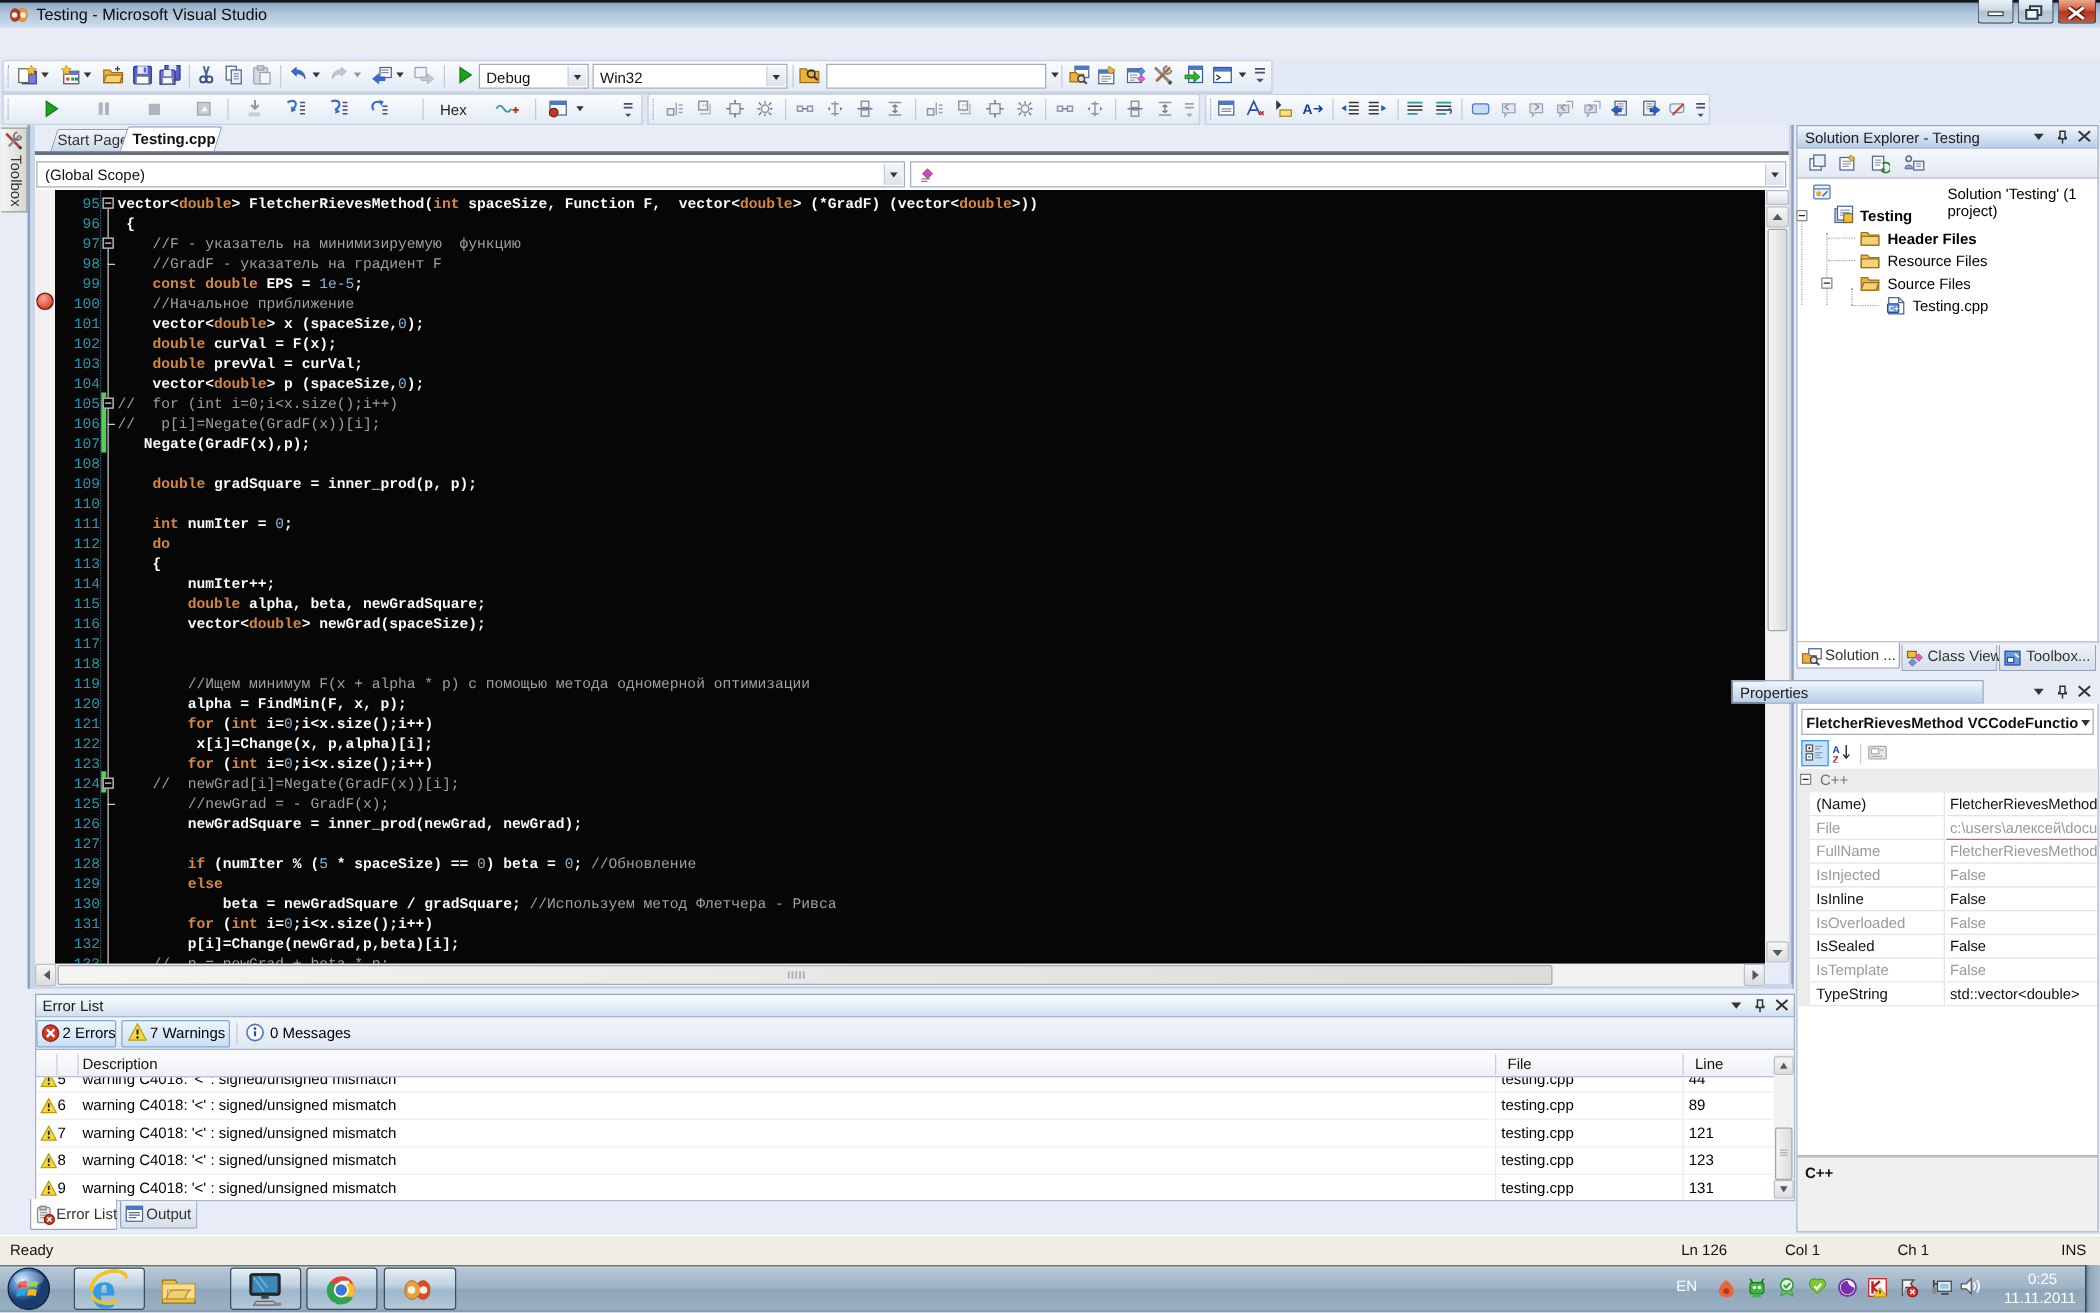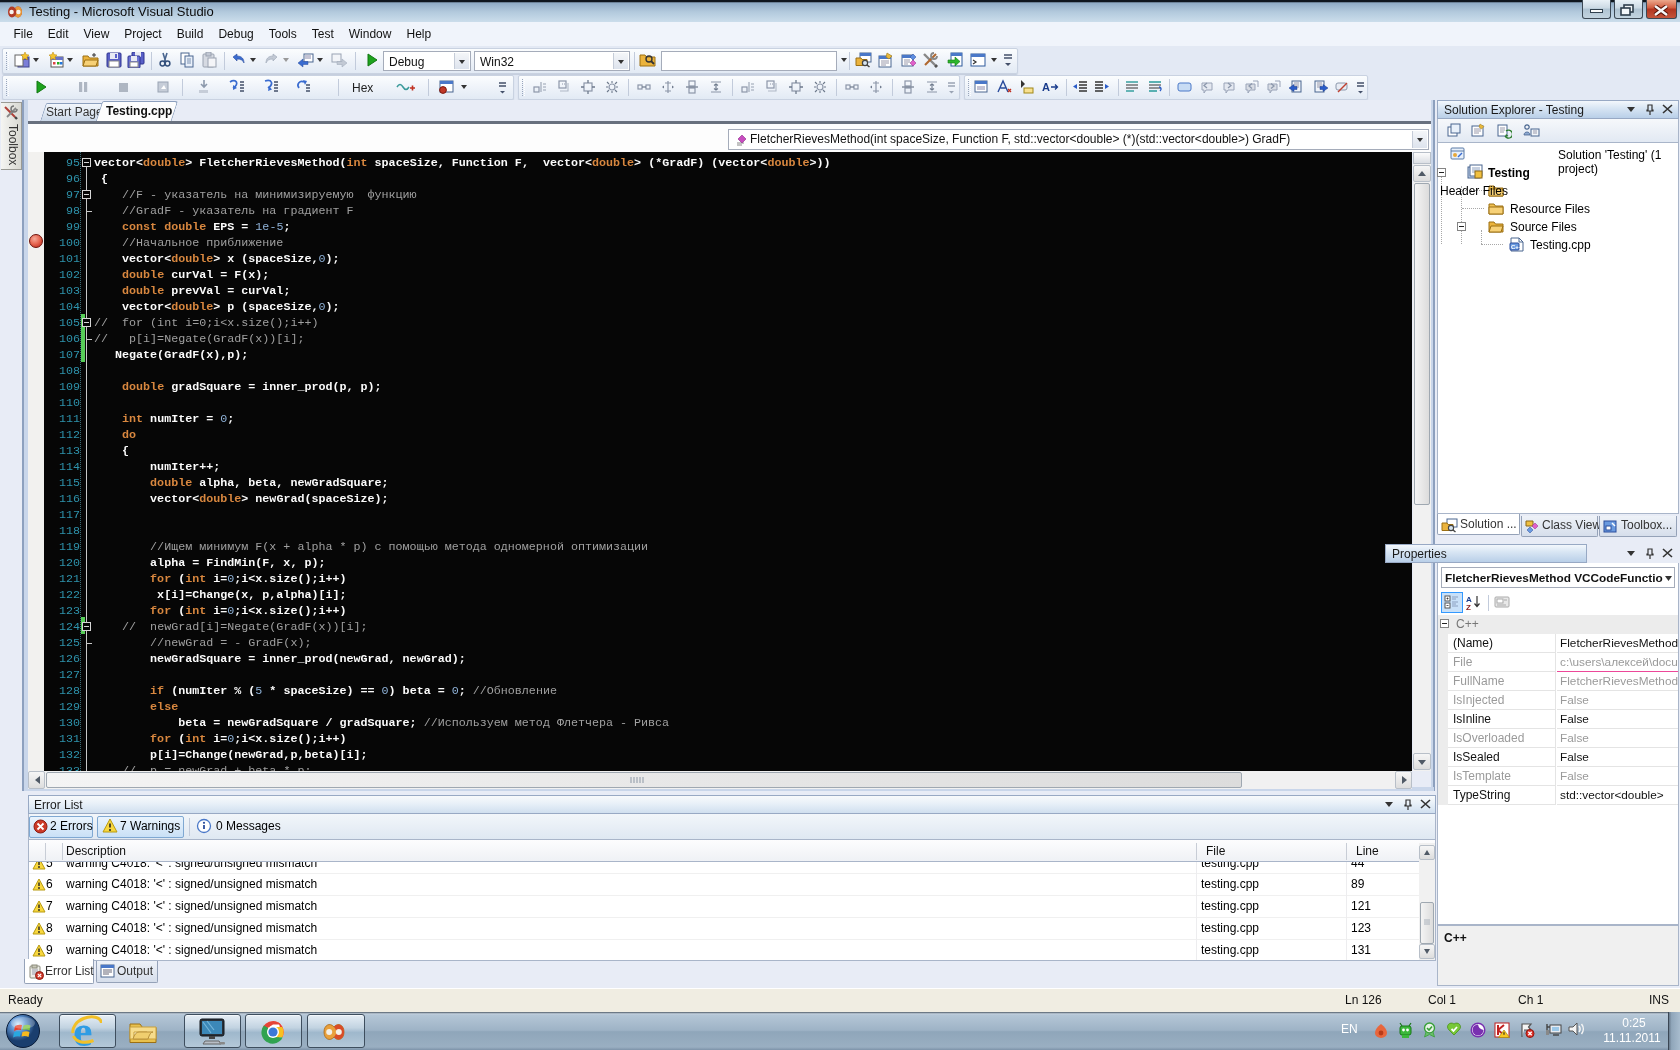--- a/index.html
+++ b/index.html
@@ -59,21 +59,20 @@
     <div class="a wbtn" id="wclose" style="left:1646px;width:31px"></div>
     <div class="a" style="left:1590px;top:9px;width:13px;height:4px;background:#F8FAFB;border:1px solid #30404E"></div>
     <svg class="a" style="left:1620px;top:4px" width="17" height="12" viewBox="0 0 17 12">
       <rect x="4" y="1" width="9" height="7" fill="#F2F6F9" stroke="#2E3E4C" stroke-width="1.6"></rect>
       <rect x="1" y="4" width="9" height="7" fill="#F2F6F9" stroke="#2E3E4C" stroke-width="1.6"></rect>
     </svg>
     <svg class="a" style="left:1653px;top:5px" width="16" height="11" viewBox="0 0 16 11">
       <path d="M2 1 L14 10 M14 1 L2 10" stroke="#5A1408" stroke-width="4.6"></path>
       <path d="M2 1 L14 10 M14 1 L2 10" stroke="#F6F8F9" stroke-width="2.4"></path>
     </svg>
-    <div class="a" id="menu" style="left:0;top:22px;width:1680px;height:24px"><span style="margin-left:6px">File</span><span>Edit</span><span>View</span><span>Project</span><span>Build</span><span>Debug</span><span>Tools</span><span>Test</span><span>Window</span><span>Help</span></div>
     <div class="a" id="tband" style="left:0;top:46px;width:1680px;height:54px"></div>
     <div class="tb" style="left:2px;top:48px;width:1016px;height:26px"></div>
     <div class="grip" style="left:6px;top:52px;height:18px"></div>
     <svg class="a" style="left:14px;top:52px" width="16" height="16" viewBox="0 0 16 16">
       <rect x="4" y="5" width="11" height="10" fill="#7B7ED8" stroke="#3F4490"></rect>
       <rect x="4" y="5" width="11" height="3" fill="#4A52B0"></rect>
       <rect x="1" y="3" width="8" height="11" fill="#fff" stroke="#666"></rect>
       <path d="M11 0 l1.2 2.6 2.8 .4 -2 2 .5 2.8 -2.5-1.3 -2.5 1.3 .5-2.8 -2-2 2.8-.4z" fill="#F4C430" stroke="#B8860B" stroke-width=".5"></path>
     </svg>
     <div class="dd" style="left:33px;top:58px"></div>
@@ -428,28 +427,31 @@
     <div class="a" style="left:1431px;top:100px;width:2px;height:691px;background:#C9D6EA"></div>
     <div class="a" style="left:1433px;top:100px;width:2px;height:691px;background:#8DA0BE"></div>
     <div class="a" style="left:24px;top:787px;width:1410px;height:4px;background:#C9D6EA"></div>
     <div class="a" style="left:28px;top:100px;width:1403px;height:22px;background:#E8ECF6"></div>
     <div class="a" style="left:43px;top:103px;width:62px;height:18px;background:linear-gradient(180deg,#F2F6FB,#CBD8E9);border:1px solid #8DA0BE;border-bottom:none;transform:skewX(-18deg);border-radius:2px 0 0 0"></div>
     <div class="a" style="left:46px;top:105px;font-size:12px;color:#333">Start Page</div>
     <div class="a" style="left:99px;top:101px;width:76px;height:20px;background:#FDFDFD;border:1px solid #8DA0BE;border-bottom:none;transform:skewX(-18deg);border-radius:2px 3px 0 0"></div>
     <div class="a" style="left:106px;top:104px;font-size:12px;font-weight:bold;color:#111">Testing.cpp</div>
     <div class="a" id="docline" style="left:28px;top:121px;width:1403px;height:3px;background:#68707E"></div>
     <div class="a" id="comborow" style="left:28px;top:124px;width:1403px;height:28px;background:#FDFDFD"></div>
+    <div class="cmb" style="left:29px;top:129px;width:695px;height:21px">
+      <span style="position:absolute;left:6px;top:3px">(Global Scope)</span>
+      <span class="db"></span>
+    </div>
     <div class="cmb" style="left:728px;top:129px;width:701px;height:21px">
       <span class="db"></span>
     </div>
     <svg class="a" style="left:734px;top:133px" width="13" height="13" viewBox="0 0 13 13">
       <path d="M3 10 h7 M3 12 h5" stroke="#888" stroke-width="1"></path>
       <path d="M8 2 l4 4 -4 4 -4-4 z" fill="#C84CC0" stroke="#8C2888" stroke-width=".6"></path>
     </svg>
-    <div class="a" style="left:750px;top:132px;font-size:12px;color:#111;width:660px;overflow:hidden;white-space:nowrap">FletcherRievesMethod(int spaceSize, Function F, std::vector&lt;double&gt; (*)(std::vector&lt;double&gt;) GradF)</div>
     <div class="a" id="bpmargin" style="left:28px;top:152px;width:15.5px;height:619px;background:#F2F1EF"></div>
     <div class="a" id="codebg" style="left:43.5px;top:152px;width:1368px;height:619px;background:#060606"></div>
     <div class="a" style="left:29px;top:234px;width:14px;height:14px;border-radius:50%;background:radial-gradient(circle at 38% 32%,#F4A898 0%,#E86A55 45%,#B71F12 100%);border:1px solid #6E120A"></div>
     <pre class="a" id="lnum" style="left:43px;top:155px;width:37px">95
 96
 97
 98
 99
 100
 101
@@ -634,21 +636,21 @@
       <path d="M3 7 h12 l-2 6 H1 z" fill="#F7D177" stroke="#9C7014"></path>
     </svg>
     <svg class="a" style="left:1509px;top:237px" width="16" height="15" viewBox="0 0 16 15">
       <path d="M2 1 h8 l4 4 v9 H2 z" fill="#fff" stroke="#4A6690"></path>
       <path d="M10 1 v4 h4" fill="none" stroke="#4A6690"></path>
       <rect x="1" y="6" width="9" height="7" rx="1" fill="#6A9ADF" stroke="#2A4C9C"></rect>
       <text x="2" y="12" font-size="6" font-weight="bold" fill="#fff" font-family="Liberation Sans">C++</text>
     </svg>
     <div class="a tree" style="left:1558px;top:148px;font-weight:normal">Solution 'Testing' (1 project)</div>
     <div class="a tree" style="left:1488px;top:166px;font-weight:bold">Testing</div>
-    <div class="a tree" style="left:1440px;top:184px;font-weight:normal">Header Files</div>
+    <div class="a tree" style="left:1510px;top:184px;font-weight:bold">Header Files</div>
     <div class="a tree" style="left:1510px;top:202px;font-weight:normal">Resource Files</div>
     <div class="a tree" style="left:1510px;top:220px;font-weight:normal">Source Files</div>
     <div class="a tree" style="left:1530px;top:238px;font-weight:normal">Testing.cpp</div>
     <div class="btab" style="left:1437px;top:514px;width:83px;background:#fff">
       <span style="position:absolute;left:22px;top:3px">Solution ...</span>
     </div>
     <svg class="a" style="left:1441px;top:518px" width="17" height="15" viewBox="0 0 17 15">
       <rect x="6" y="1" width="10" height="8" fill="#fff" stroke="#4A6690"></rect>
       <path d="M1 5 h5 l1 1.5 h5 v6 H1 z" fill="#EBB33C" stroke="#9C7014"></path>
       <circle cx="10" cy="10" r="2.6" fill="#D6E4F0" stroke="#444" stroke-width="1.1"></circle>

